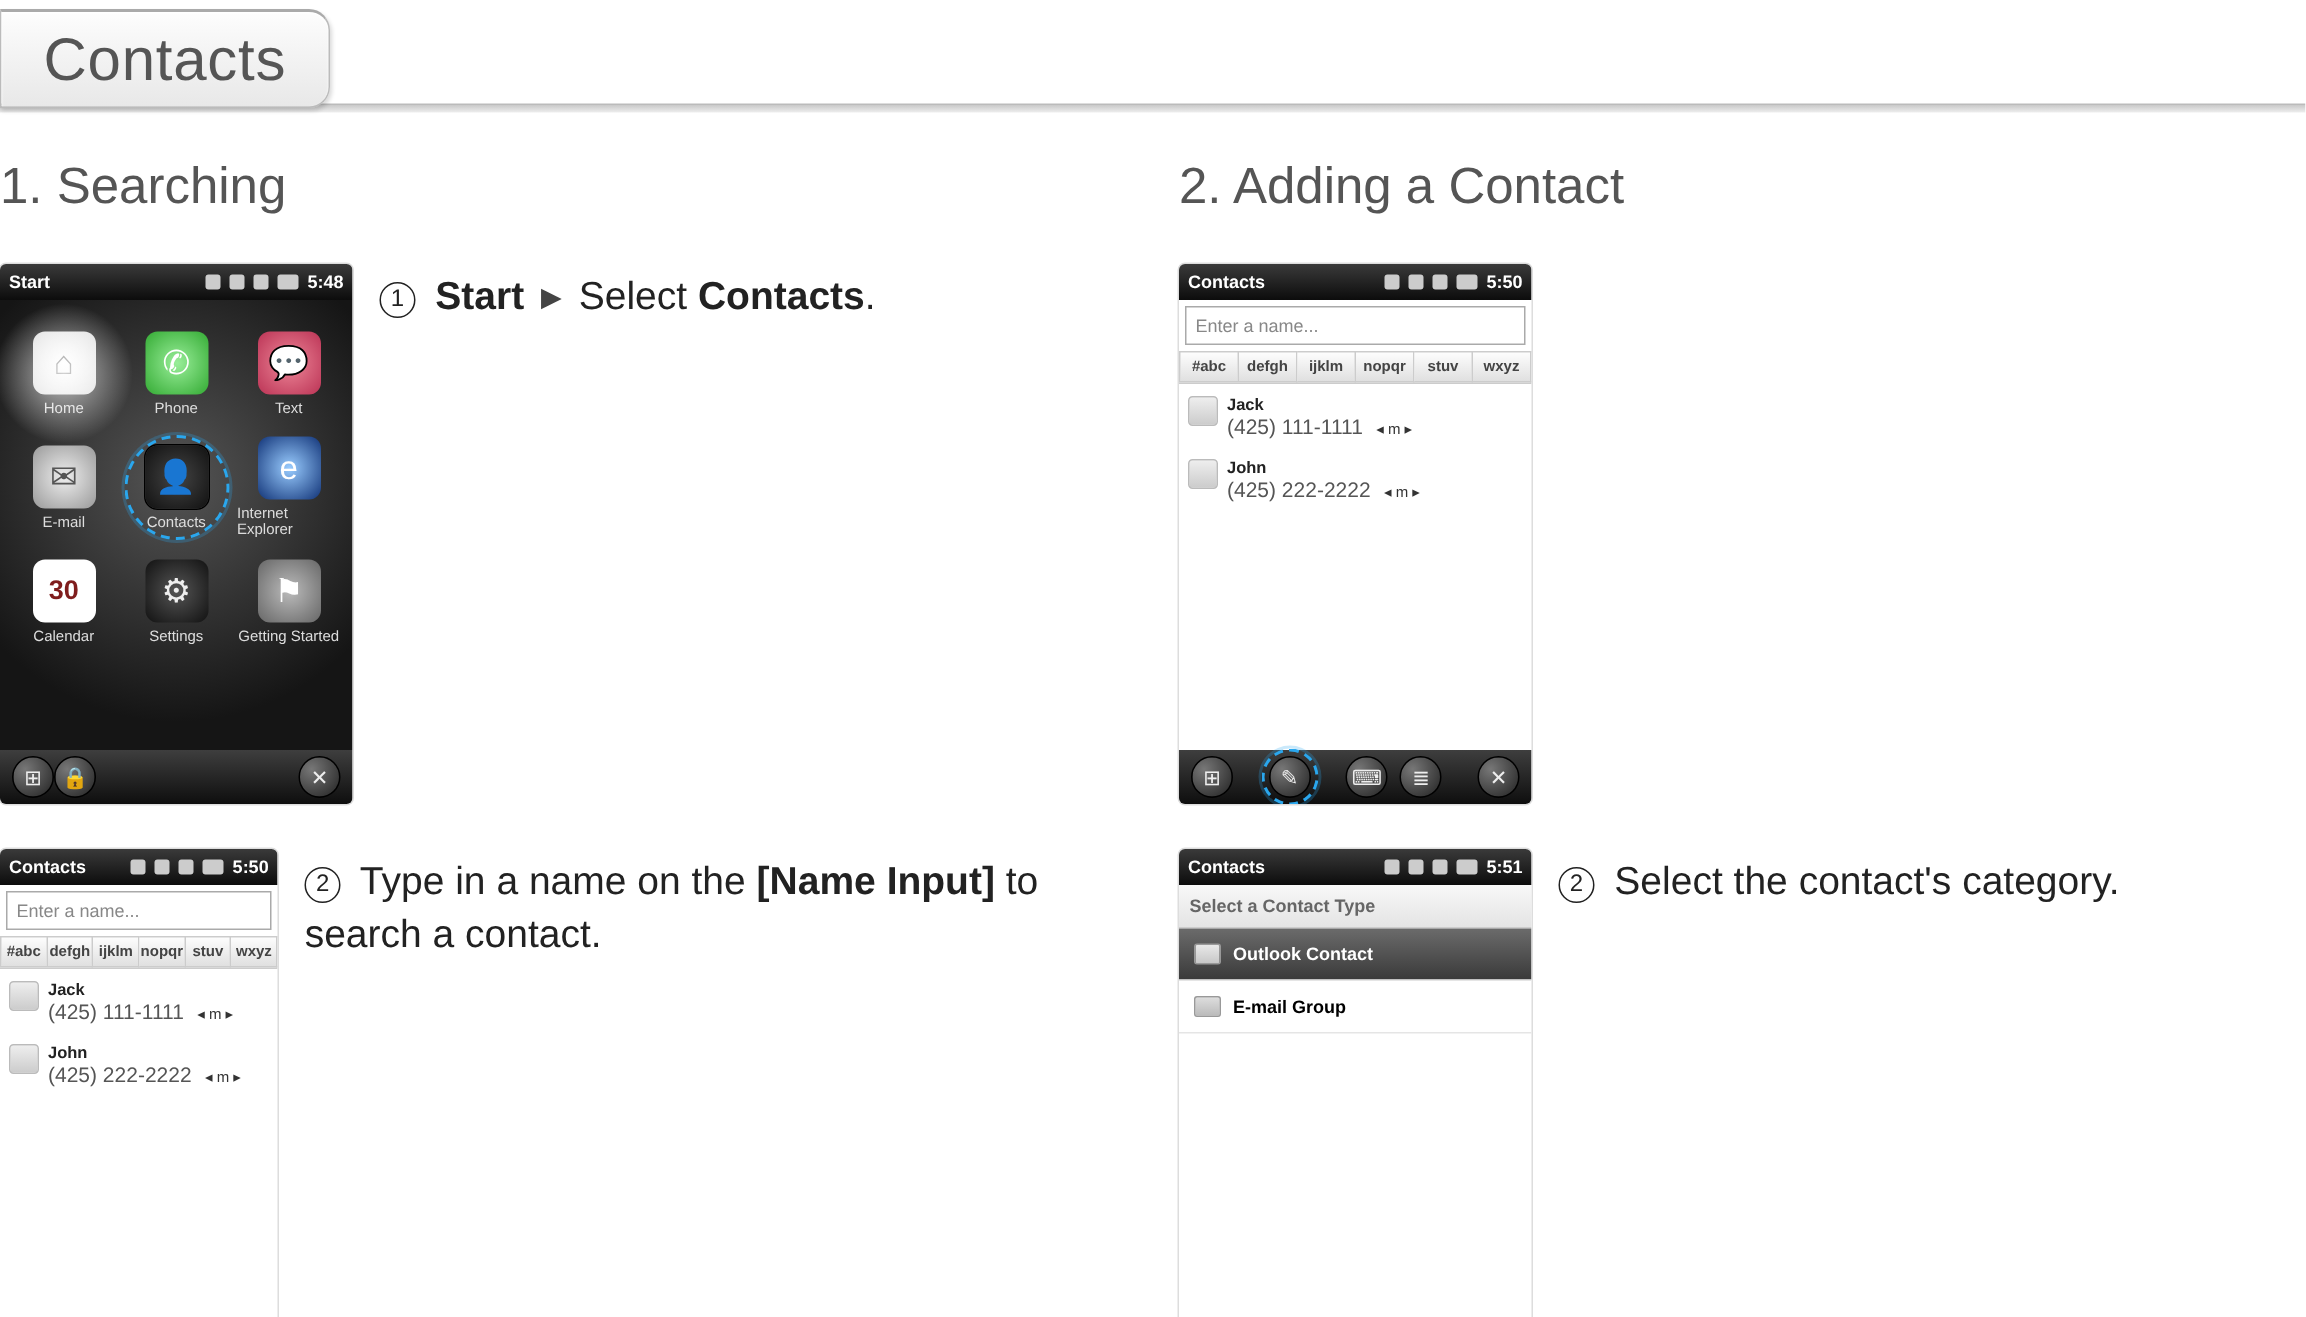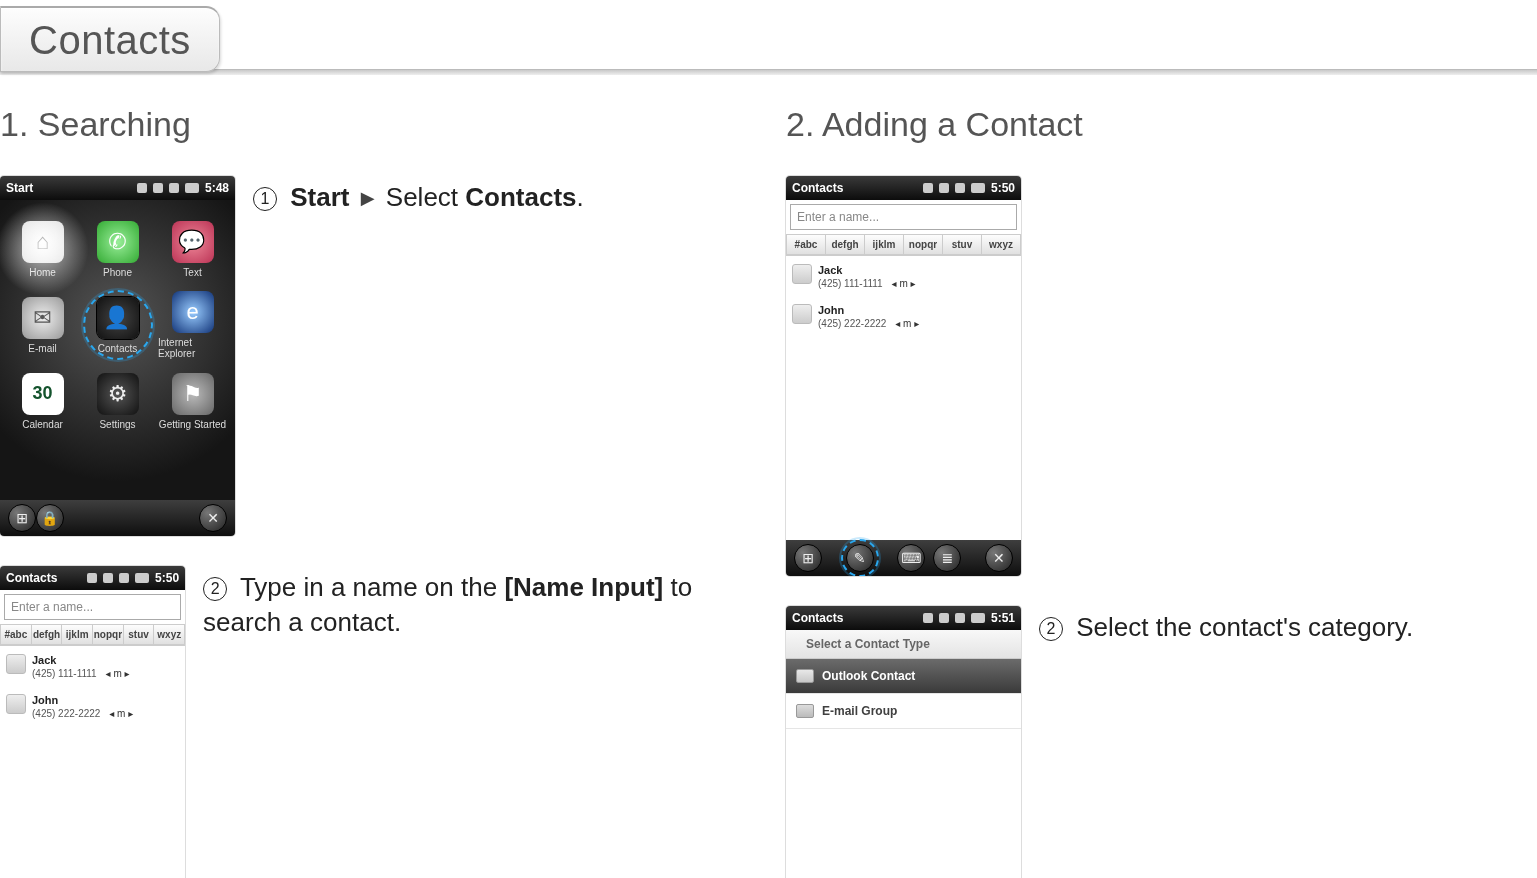--- a/index.html
+++ b/index.html
@@ -132,57 +132,57 @@
     display:flex; align-items:center; justify-content:center;
     font-size:22px;
   }
   .i-home{background:radial-gradient(#fff,#ddd);color:#666;}
   .i-phone{background:radial-gradient(#9e9,#3a3);color:#fff;}
   .sp-glow{ position:absolute; inset:-12px; background:radial-gradient(rgba(255,255,255,.7),transparent 70%); border-radius:50%; pointer-events:none;}
   .i-text{background:radial-gradient(#e89,#b35);color:#fff;}
   .i-mail{background:radial-gradient(#eee,#999);color:#555;}
   .i-contacts{background:radial-gradient(#444,#111);color:#eee; box-shadow:0 0 0 1px #000;}
   .i-ie{background:radial-gradient(#9cf,#137);color:#fff;}
-  .i-cal{background:#fff;color:#14532d; font-weight:700; font-size:18px;}
+  .i-cal{background:#fff;color:#7f1d1d; font-weight:700; font-size:18px;}
   .i-set{background:radial-gradient(#555,#111);color:#eee;}
   .i-gs{background:radial-gradient(#bbb,#666);color:#fff;}
   .contacts-hl { position:absolute; width:70px; height:70px; }
 
   
-  .cbody { background:#fff; height: 340px; display:flex; flex-direction:column; }
+  .cbody { background:#fff; height: 300px; display:flex; flex-direction:column; }
   .cfield {
     margin:4px; padding:5px 6px;
     border:1px solid #aaa; background:#fff;
     color:#888; font-size:12px;
   }
   .tabsrow { display:flex; border-bottom:1px solid #ccc; }
   .ftab {
     flex:1; text-align:center; font-size:10px; font-weight:700; color:#444;
     background:linear-gradient(#fdfdfd,#e0e0e0);
     border:1px solid #ccc; border-left:0; padding:4px 0;
   }
   .ftab:first-child{border-left:1px solid #ccc;}
   .clist { flex:1; padding:8px 6px; }
   .citem { display:flex; gap:6px; align-items:flex-start; margin-bottom:14px; }
   .cava { width:20px; height:20px; background:linear-gradient(#eee,#ccc); border:1px solid #bbb; border-radius:3px; }
   .cname { font-weight:700; font-size:11px; }
-  .cnum { color:#555; font-size:10px; }
+  .cnum { color:#555; font-size:14px; }
   .cm { font-size:10px; color:#333; }
 
   
   .selhead {
     background:linear-gradient(#f8f8f8,#e4e4e4);
-    padding:7px 20px; color:#666; font-weight:600; font-size:12px;
+    padding:7px 7px; color:#666; font-weight:600; font-size:12px;
     border-bottom:1px solid #ccc;
   }
   .optlist{ flex:1; }
   .opt {
     display:flex; align-items:center; gap:8px;
     padding:10px 10px; border-bottom:1px solid #e5e5e5;
-    font-size:12px; font-weight:700; color:#404040;
+    font-size:12px; font-weight:700; color:#000000;
   }
   .opt.active{ background:linear-gradient(#6b6b6b,#3a3a3a); color:#fff; }
   .optico{ width:18px; height:14px; background:linear-gradient(#ddd,#bbb); border:1px solid #999; border-radius:2px; }
   .opt.active .optico{ background:linear-gradient(#e8e8e8,#c8c8c8); }
 </style>
 </head>
 <body>
 
 <div style="display:flex;align-items:flex-end;">
   <div class="page-tab">Contacts</div>

